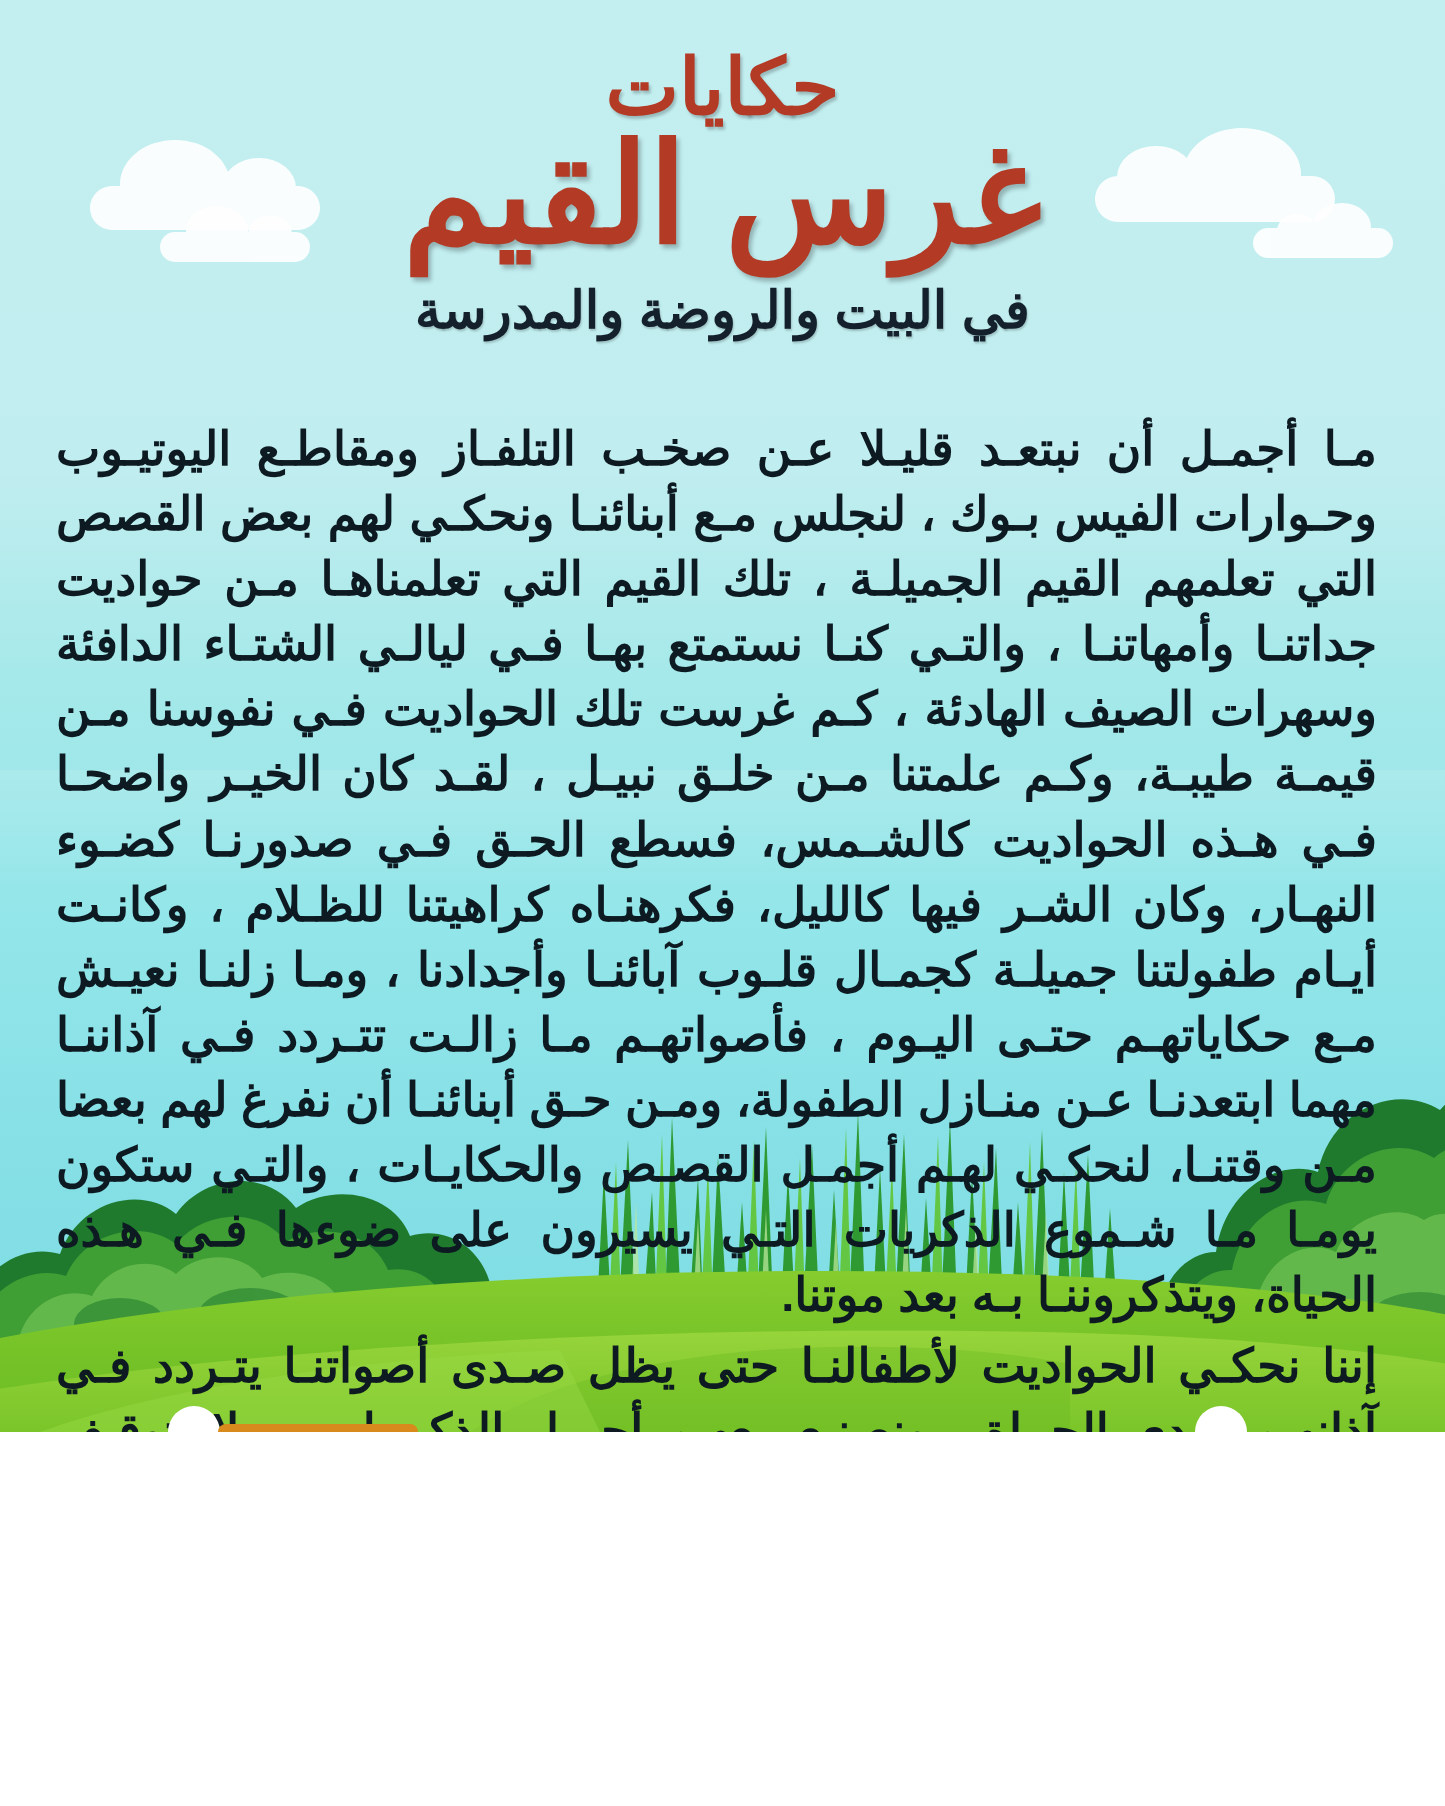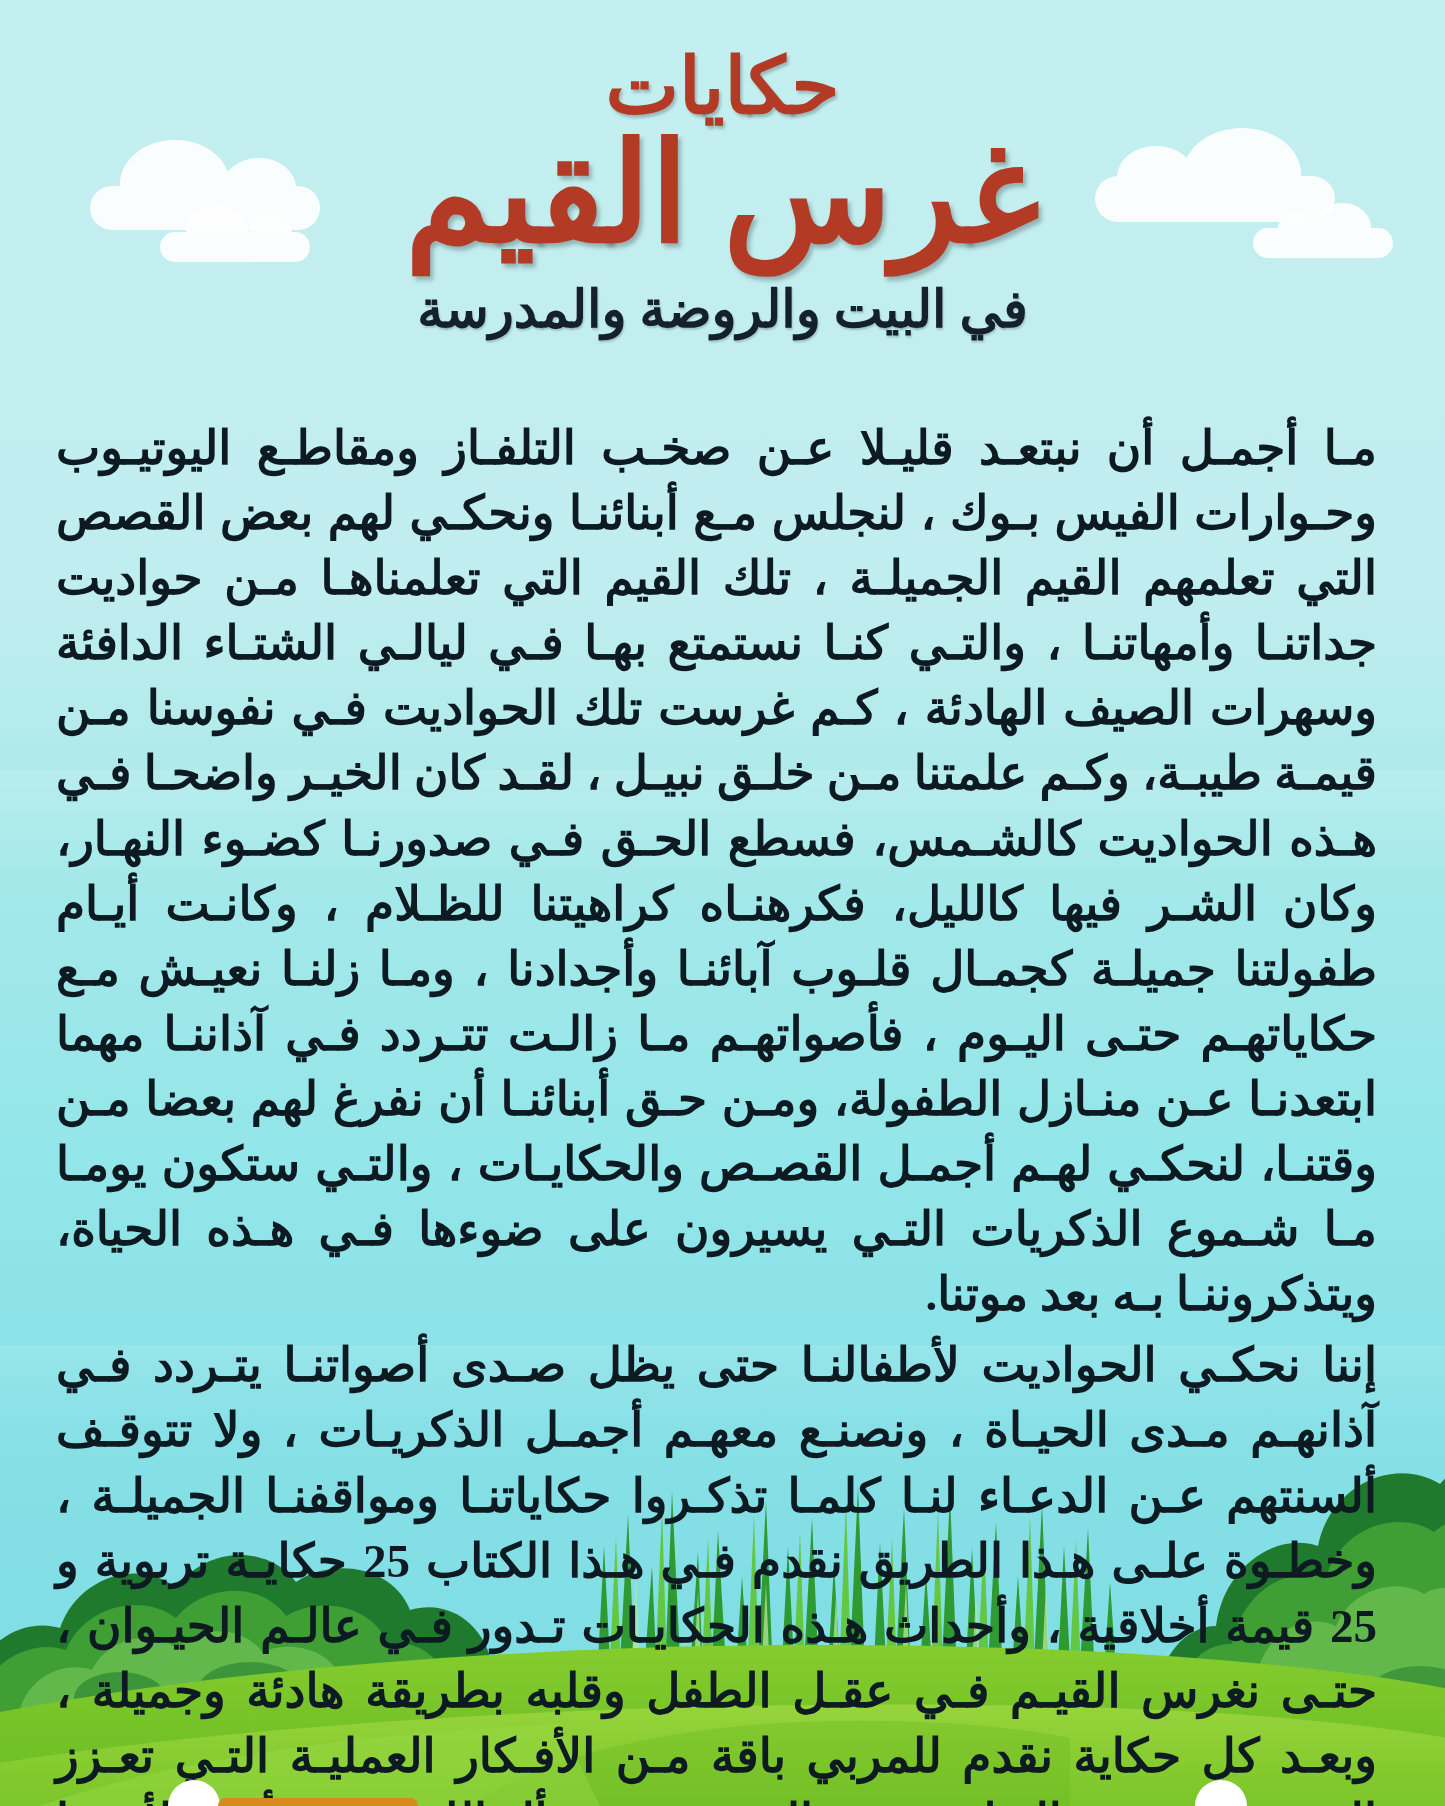--- a/index.html
+++ b/index.html
@@ -4,23 +4,23 @@
 <title>غرس القيم</title>
 <style>
   html, body {
     margin: 0;
     padding: 0;
     background: #ffffff;
   }
   #page {
     position: relative;
     width: 1445px;
-    height: 1806px;
+    height: 1432px;
     overflow: hidden;
-    font-family: Liberation Serif, serif;
+    font-family: Liberation Sans, sans-serif;
     background: linear-gradient(to bottom,
         #c3eff0 0%,
         #c2eef0 18%,
         #c0edef 33%,
         #b4ebec 40%,
         #a6e9ea 47%,
         #9ee7e9 55%,
         #93e6e9 64%,
         #8de3e8 72%,
         #86e0e6 80%,

